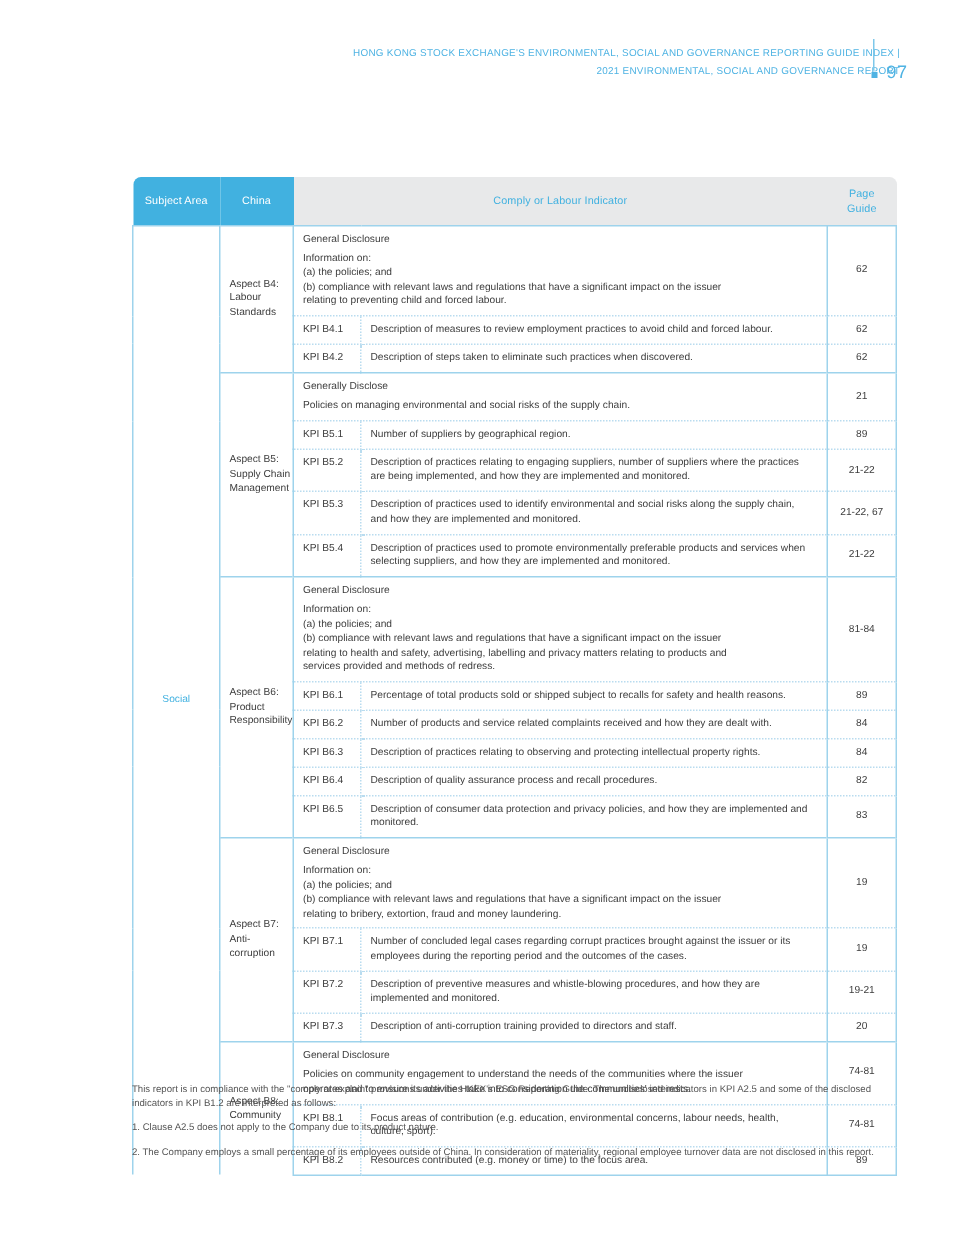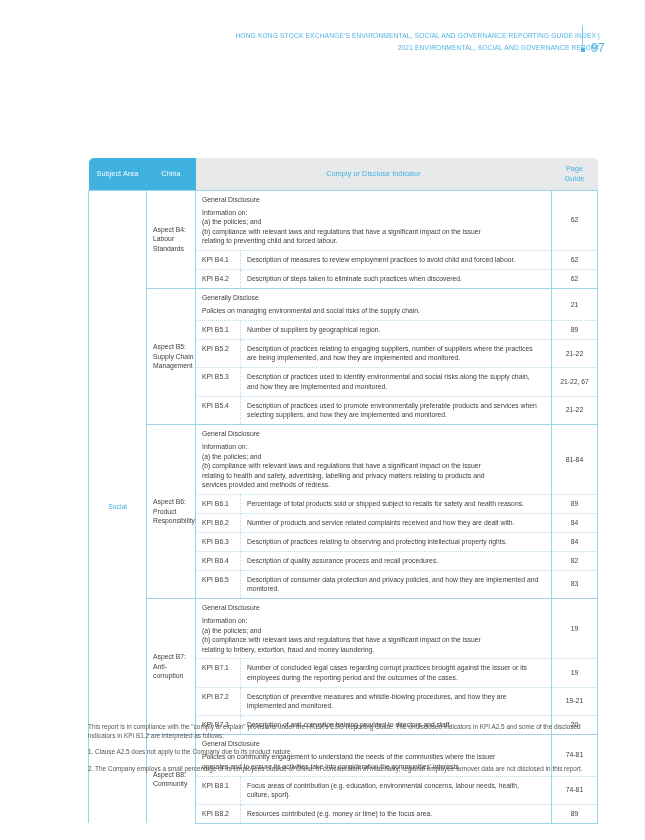--- a/index.html
+++ b/index.html
@@ -58,21 +58,20 @@
     position: absolute;
     left: 88px; top: 118px;
     width: 509px;
   }
 
   table.idx {
     width: 509px;
     border-collapse: collapse;
     table-layout: fixed;
     font-size: 6.8px;
-    margin-top: 40px;
   }
 
   
   thead th {
     padding: 0;
     vertical-align: middle;
     font-weight: normal;
   }
   .h-blue {
     background: #41b1e0;
@@ -184,21 +183,21 @@
       <col style="width:58px">
         <col style="width:49px">
         <col style="width:45px">
         <col style="width:311px">
         <col style="width:46px">
     </colgroup>
     <thead>
       <tr>
         <th class="h-blue first">Subject Area</th>
         <th class="h-blue">China</th>
-        <th class="h-gray" colspan="2">Comply or Disclose Indicator</th>
+        <th class="h-gray" colspan="2">Comply or Labour Indicator</th>
         <th class="h-gray last">
           <span class="two-line">Page</span>
           <span class="two-line">Guide</span>
         </th>
       </tr>
     </thead>
     <tbody id="tbody">
         <tr class="sec-start">
           <td class="c-subject" rowspan="21">Social</td>
           <td class="c-aspect" rowspan="3">

